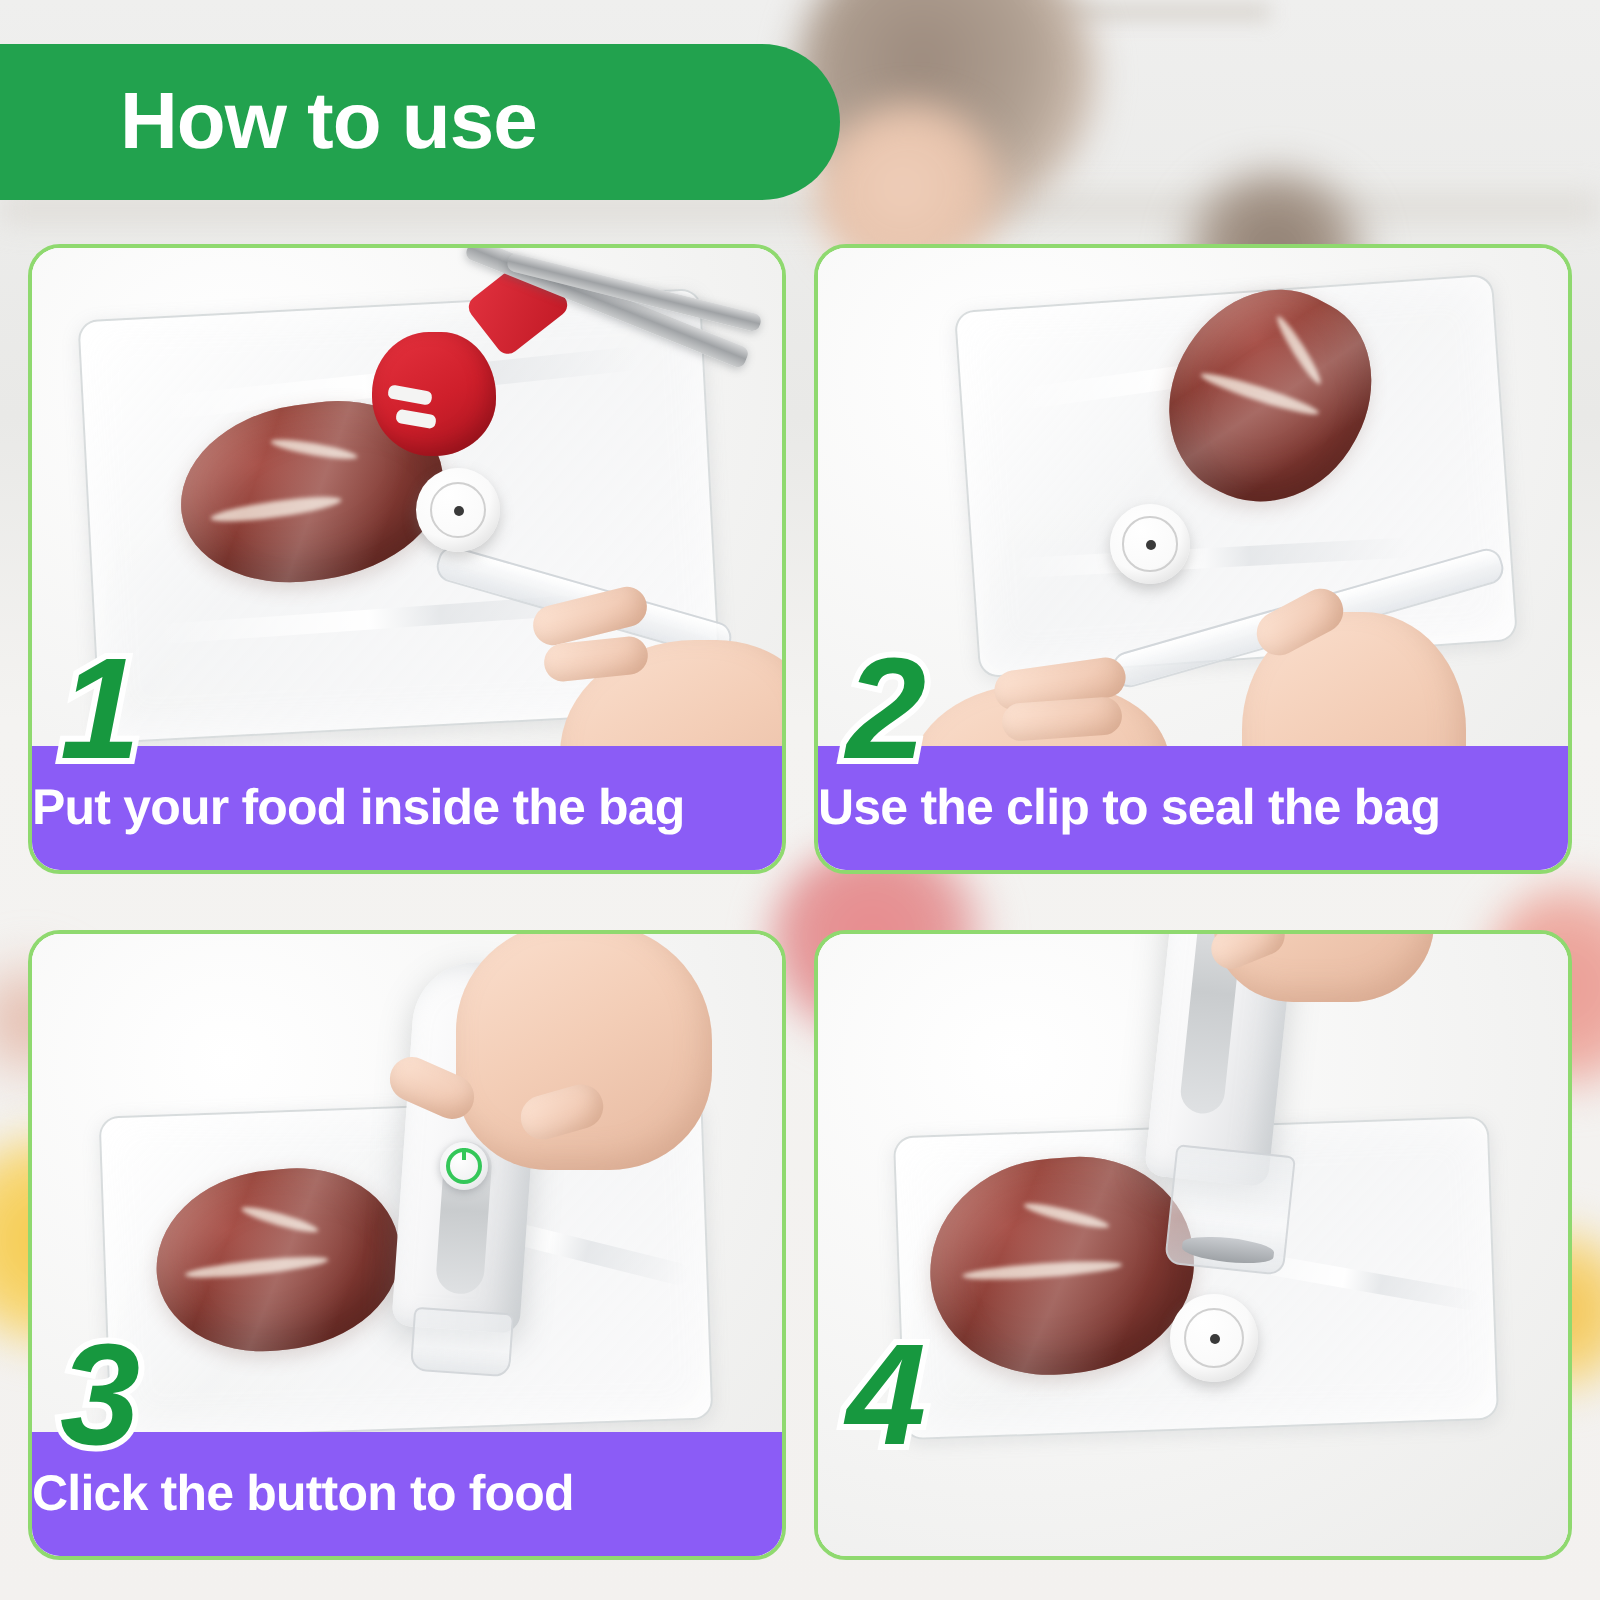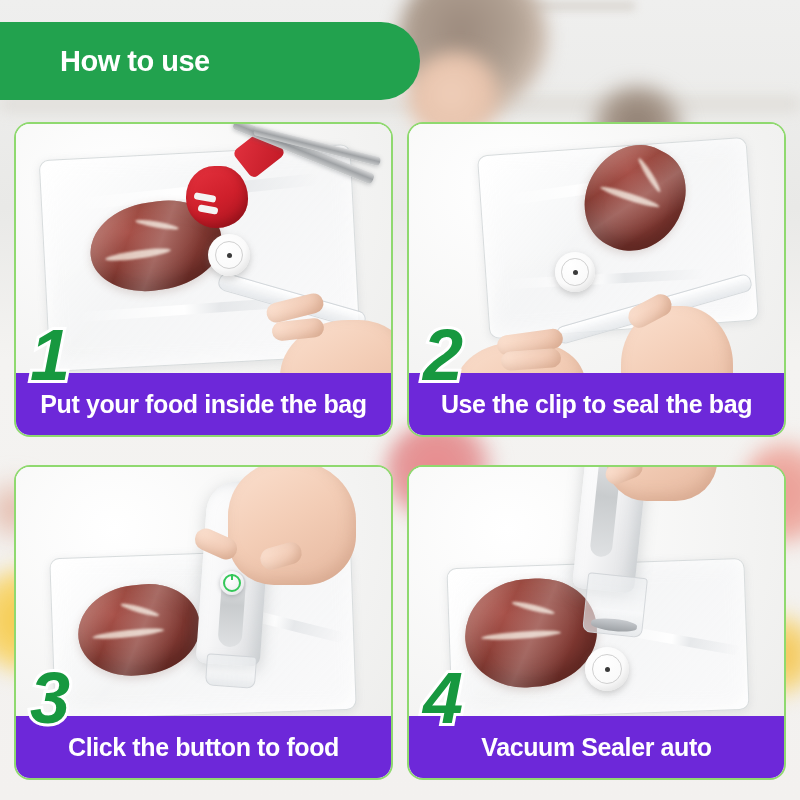--- a/index.html
+++ b/index.html
@@ -86,21 +86,21 @@
     width: 460px; height: 78px;
     background: #22a24e;
     border-radius: 39px;
     display: flex; align-items: center;
     box-sizing: border-box;
     padding-left: 100px;
     z-index: 5;
   }
   .header-title {
     color: #ffffff;
-    font-size: 29px;
+    font-size: 40px;
     font-weight: bold;
     letter-spacing: -0.5px;
     line-height: 1;
   }
 
   
   .panel-grid {
     position: absolute;
     left: 14px; top: 122px;
     width: 772px; height: 658px;
@@ -263,22 +263,22 @@
     position: absolute;
     background: linear-gradient(180deg, #c9ccd0, #9ea2a6);
     border-radius: 50% / 40%;
   }
 
   
   .caption-bar {
     position: absolute;
     left: 0; right: 0; bottom: 0;
     height: 62px;
-    background: #6d28d9;
-    display: flex; align-items: center; justify-content: center;
+    background: #8b5cf6;
+    display: flex; align-items: center; 
     z-index: 3;
   }
   .caption-text {
     color: #ffffff;
     font-size: 25px;
     font-weight: bold;
     letter-spacing: -0.4px;
     white-space: nowrap;
   }
   .step-number {
@@ -439,19 +439,16 @@
 
         <div class="valve" style="left:176px; top:180px; width:44px; height:44px;">
           <div class="valve-dot"></div>
         </div>
 
         <div class="hand" style="left:198px; top:-70px; width:110px; height:104px; border-radius:44% 46% 38% 36%;"></div>
         <div class="finger" style="left:196px; top:-6px; width:38px; height:20px; transform:rotate(-22deg);"></div>
       </div>
 
       <div class="step-number">4</div>
-      <div class="caption-bar">
-        <div class="caption-text">Vacuum Sealer auto</div>
-      </div>
     </div>
 
   </div>
 </div>
 
 </body></html>

